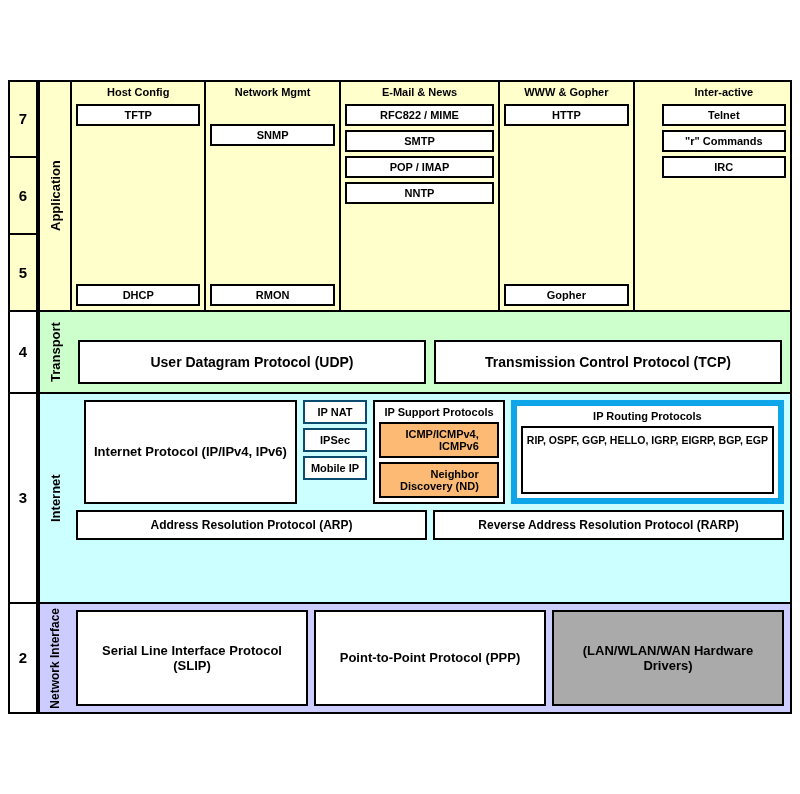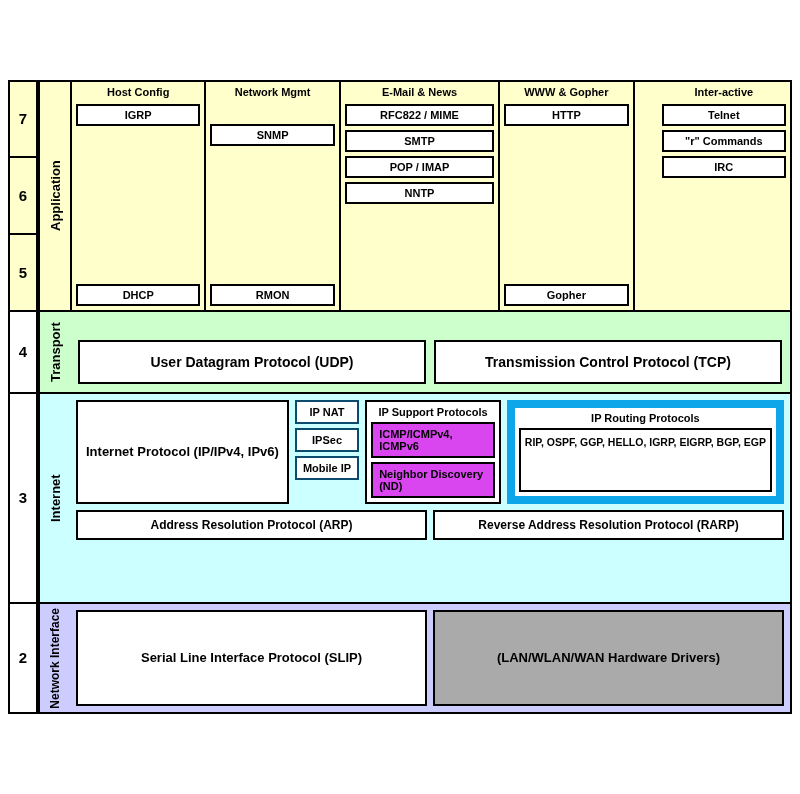--- a/index.html
+++ b/index.html
@@ -164,59 +164,60 @@
       border: 2px solid #000;
       background: #fff;
       font-size: 13px;
       font-weight: bold;
       text-align: center;
       padding: 8px;
       display: flex;
       align-items: center;
       justify-content: center;
       min-width: 155px;
+      margin-left: 8px;
     }
     .ip-sub-column {
       display: flex;
       flex-direction: column;
       gap: 4px;
     }
     .ip-sub-box {
       border: 2px solid #0c4a6e;
       background: #fff;
       font-size: 11px;
       font-weight: bold;
       text-align: center;
       padding: 4px 6px;
     }
     .ip-support-box {
       border: 2px solid #000;
-      background: #d946ef;
-      font-size: 11px;
-      font-weight: bold;
-      text-align: left;
-      padding: 4px 6px;
+      background: #fdba74;
+      font-size: 11px;
+      font-weight: bold;
+      text-align: right;
+      padding: 4px 18px;
       flex: 1;
     }
     .ip-support-outer {
       border: 2px solid #000;
       background: #fff;
       padding: 4px;
       display: flex;
       flex-direction: column;
       gap: 4px;
       flex: 1;
     }
     .ip-support-title {
       font-size: 11px;
       font-weight: bold;
       text-align: center;
     }
     .ip-routing-outer {
-      border: 8px solid #0ea5e9;
+      border: 6px solid #0ea5e9;
       background: #fff;
       padding: 4px;
       display: flex;
       flex-direction: column;
       gap: 4px;
     }
     .ip-routing-title {
       font-size: 11px;
       font-weight: bold;
       text-align: center;
@@ -277,21 +278,21 @@
       <div class="app-num-cell">5</div>
     </div>
 
     <div class="app-name-col">Application</div>
 
     <div style="display:flex; flex:1; border-left:2px solid #000;">
 
 
       <div class="app-section" style="min-width:80px; flex:1;">
         <div class="app-section-title">Host Config</div>
-        <div class="app-inner-box">IGRP</div>
+        <div class="app-inner-box">TFTP</div>
         <div style="flex:1;"></div>
         <div class="app-inner-box">DHCP</div>
       </div>
 
       <div class="app-section" style="min-width:80px; flex:1;gap:24px;">
         <div class="app-section-title">Network Mgmt</div>
         <div class="app-inner-box">SNMP</div>
         <div style="flex:1;"></div>
         <div class="app-inner-box">RMON</div>
       </div>
@@ -362,17 +363,18 @@
         <div class="arp-box">Reverse Address Resolution Protocol (RARP)</div>
       </div>
     </div>
   </div>
 
   <div class="layer bg-lavender" style="min-height: 100px;">
     <div class="layer-num">2</div>
     <div class="layer-name" style="font-size:12px;">Network Interface</div>
     <div class="netif-content">
       <div class="netif-box">Serial Line Interface Protocol (SLIP)</div>
+      <div class="netif-box">Point-to-Point Protocol (PPP)</div>
       <div class="netif-box netif-box-gray">(LAN/WLAN/WAN Hardware Drivers)</div>
     </div>
   </div>
 
 </div>
 
 </body></html>

